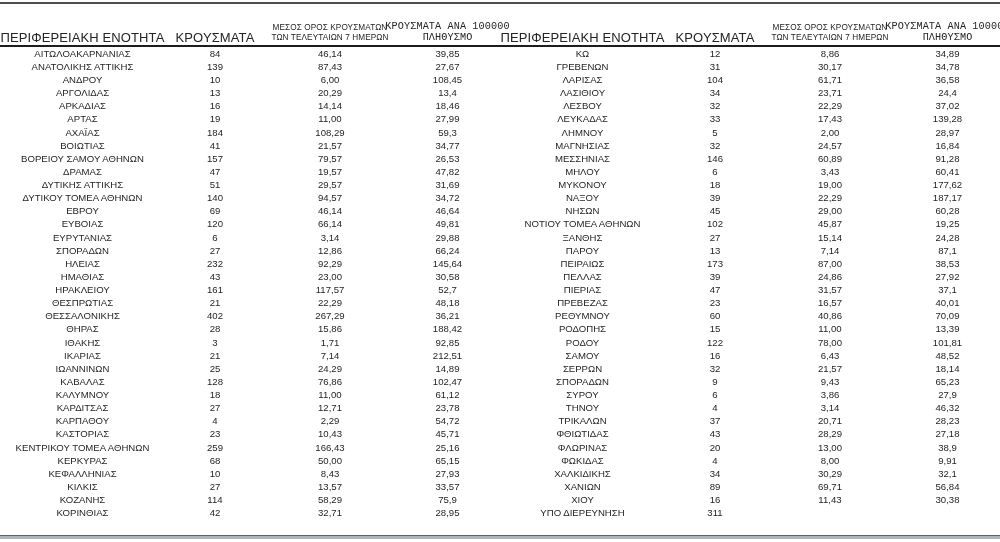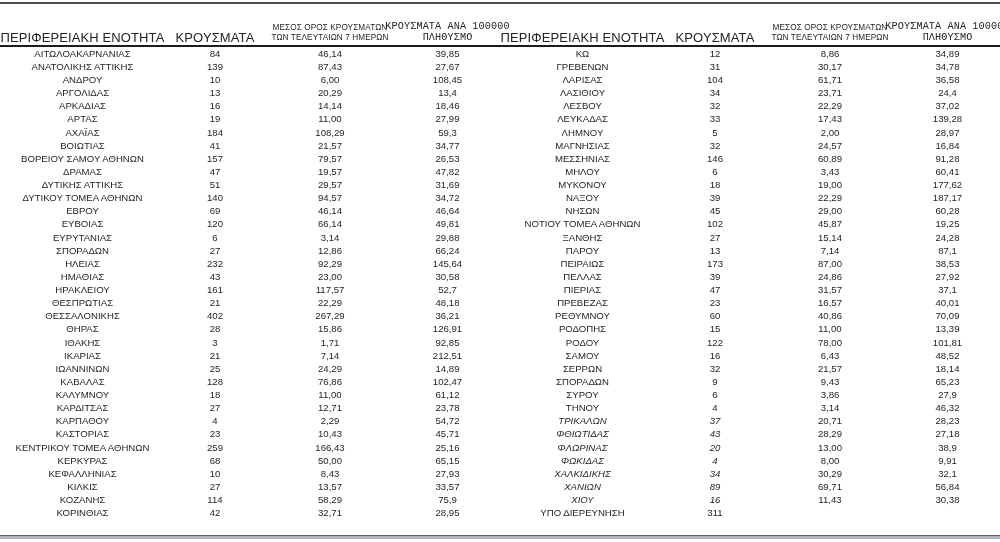--- a/index.html
+++ b/index.html
@@ -38,21 +38,21 @@
   .tr {
     display: grid;
     grid-template-columns: 33% 20% 26% 21%;
     height: 13.135px;
     align-items: center;
   }
   .td {
     text-align: center; font-size: 9.6px; line-height: 1;
     white-space: nowrap; color: #1f1f1f;
   }
-  .td.italic { font-style: italic; }
+  .td.italic { }
   .bottom-bar {
     position: absolute; top: 535px; left: 0; width: 1000px; height: 4px;
     background: #aeb4b9; border-top: 1px solid #5d6267;
   }
 </style>
 </head>
 <body>
 
 <div class="top-rule"></div>
 
@@ -199,21 +199,21 @@
         <div class="tr">
           <div class="td">ΘΕΣΣΑΛΟΝΙΚΗΣ</div>
           <div class="td">402</div>
           <div class="td">267,29</div>
           <div class="td">36,21</div>
         </div>
         <div class="tr">
           <div class="td">ΘΗΡΑΣ</div>
           <div class="td">28</div>
           <div class="td">15,86</div>
-          <div class="td">126,91</div>
+          <div class="td">188,42</div>
         </div>
         <div class="tr">
           <div class="td">ΙΘΑΚΗΣ</div>
           <div class="td">3</div>
           <div class="td">1,71</div>
           <div class="td">92,85</div>
         </div>
         <div class="tr">
           <div class="td">ΙΚΑΡΙΑΣ</div>
           <div class="td">21</div>

